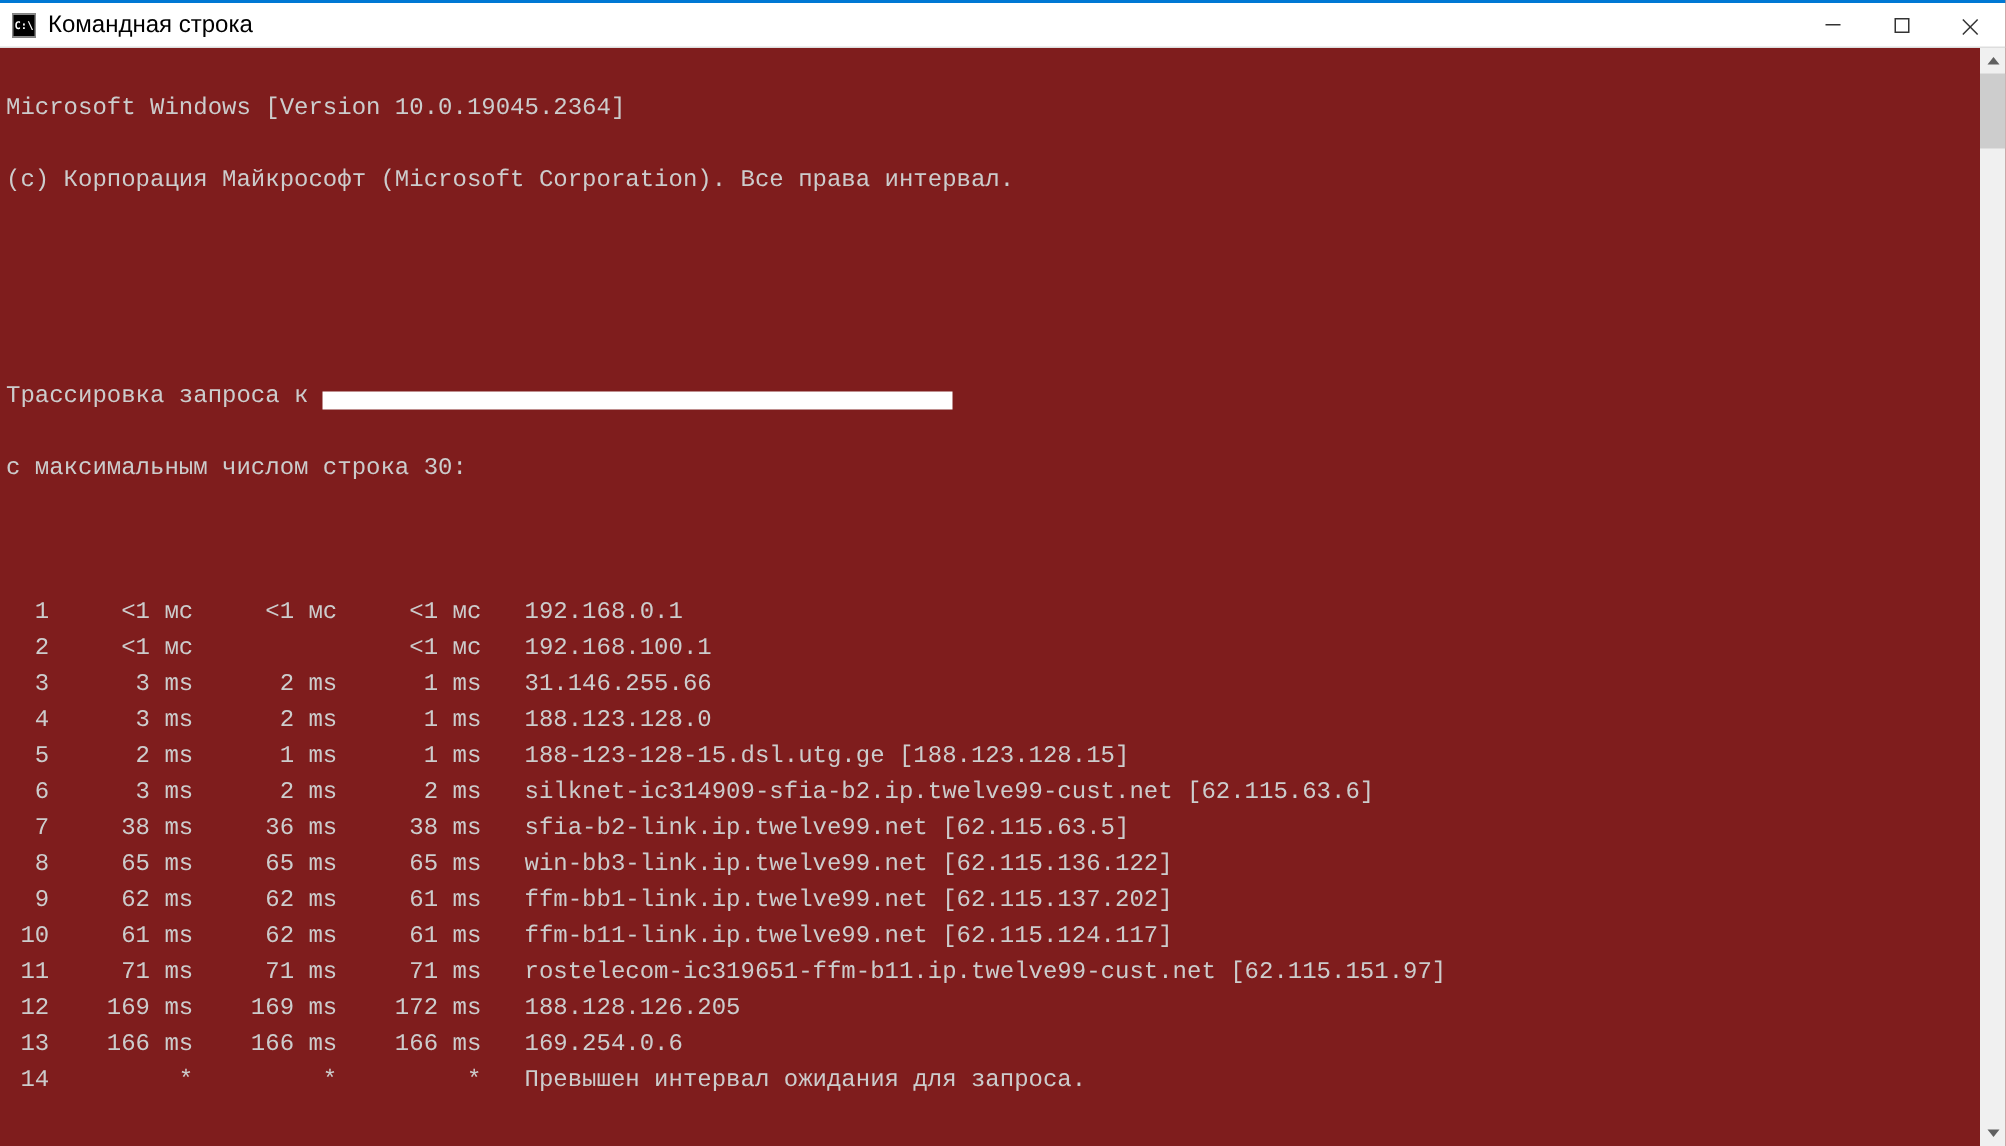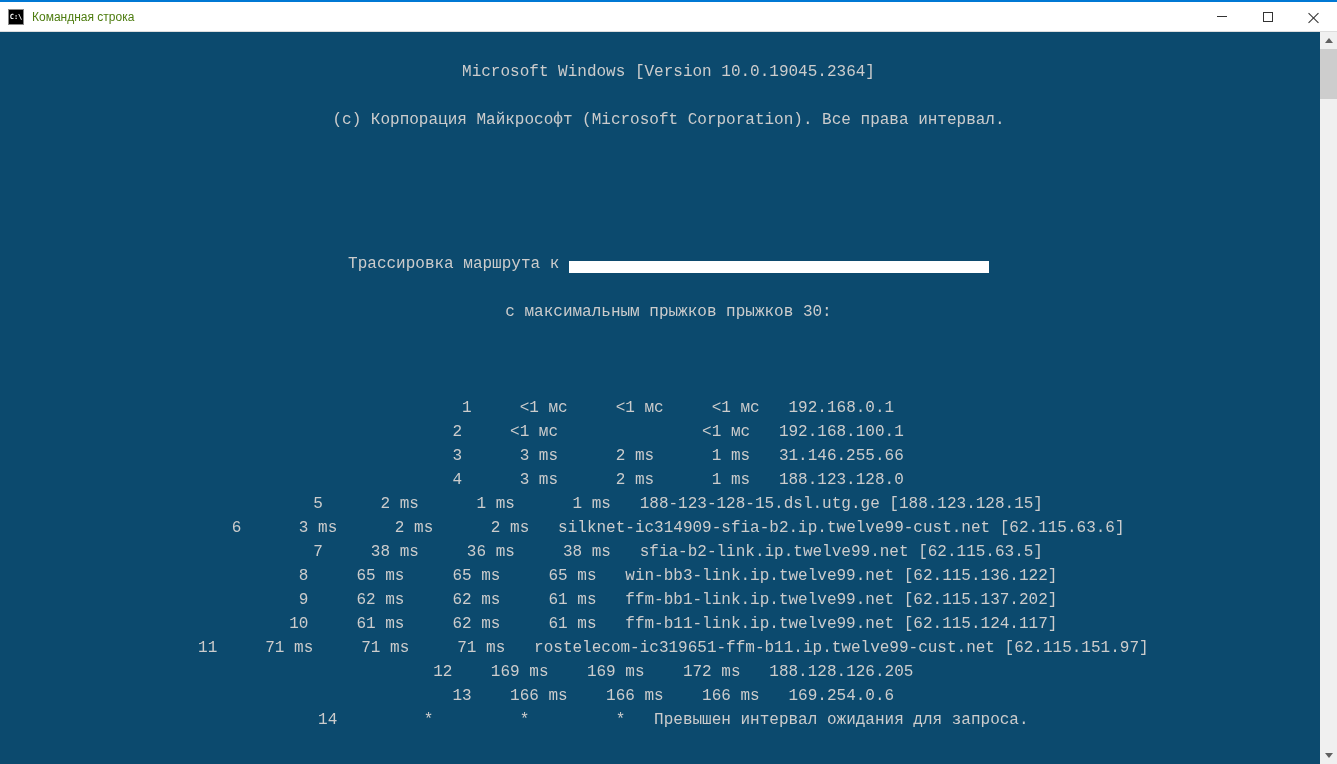--- a/index.html
+++ b/index.html
@@ -32,22 +32,22 @@
       display: inline-flex;
       align-items: center;
       justify-content: center;
       margin-right: 8px;
       color: #fff;
       font-size: 7px;
       font-weight: bold;
       font-family: monospace;
     }
     .titlebar-title {
-      color: #4d7c0f;
-      font-size: 12px;
+      color: #000000;
+      font-size: 16px;
       flex: 1;
     }
     .titlebar-controls {
       display: flex;
       height: 100%;
     }
     .tb-btn {
       width: 46px;
       height: 100%;
       display: flex;
@@ -65,22 +65,21 @@
     .tb-icon-close::before, .tb-icon-close::after {
       content: ''; position: absolute; left: 5px; top: 0;
       width: 1px; height: 14px; background: #333;
     }
     .tb-icon-close::before { transform: rotate(45deg); }
     .tb-icon-close::after { transform: rotate(-45deg); }
 
     .terminal-wrap {
       position: relative;
       height: calc(100% - 32px);
-      background: #0c4a6e;
-      text-align: center;
+      background: #7f1d1d;
     }
     .terminal {
       font-family: Consolas, 'Courier New', monospace;
       font-size: 16px;
       line-height: 24px;
       color: #ccc;
       padding: 4px 4px;
       white-space: pre;
       height: 100%;
       overflow: hidden;
@@ -144,22 +143,22 @@
       </div>
   </div>
 </div>
 
 <div class="terminal-wrap">
   <div class="terminal">
 <span class="row">Microsoft Windows [Version 10.0.19045.2364]</span>
 <span class="row">(c) Корпорация Майкрософт (Microsoft Corporation). Все права интервал.</span>
 <span class="row"> </span>
 <span class="row"> </span>
-<span class="row"><span>Трассировка маршрута к </span><span class="redact" style="width:420px;height:12px;"></span></span>
-<span class="row">с максимальным прыжков прыжков 30:</span>
+<span class="row"><span>Трассировка запроса к </span><span class="redact" style="width:420px;height:12px;"></span></span>
+<span class="row">с максимальным числом строка 30:</span>
 <span class="row"> </span>
 <div id="hops-container"><span class="row">  1     &lt;1 мс     &lt;1 мс     &lt;1 мс   <span>192.168.0.1</span></span><span class="row">  2     &lt;1 мс               &lt;1 мс   <span>192.168.100.1</span></span><span class="row">  3      3 ms      2 ms      1 ms   <span>31.146.255.66</span></span><span class="row">  4      3 ms      2 ms      1 ms   <span>188.123.128.0</span></span><span class="row">  5      2 ms      1 ms      1 ms   <span>188-123-128-15.dsl.utg.ge [188.123.128.15]</span></span><span class="row">  6      3 ms      2 ms      2 ms   <span>silknet-ic314909-sfia-b2.ip.twelve99-cust.net [62.115.63.6]</span></span><span class="row">  7     38 ms     36 ms     38 ms   <span>sfia-b2-link.ip.twelve99.net [62.115.63.5]</span></span><span class="row">  8     65 ms     65 ms     65 ms   <span>win-bb3-link.ip.twelve99.net [62.115.136.122]</span></span><span class="row">  9     62 ms     62 ms     61 ms   <span>ffm-bb1-link.ip.twelve99.net [62.115.137.202]</span></span><span class="row"> 10     61 ms     62 ms     61 ms   <span>ffm-b11-link.ip.twelve99.net [62.115.124.117]</span></span><span class="row"> 11     71 ms     71 ms     71 ms   <span>rostelecom-ic319651-ffm-b11.ip.twelve99-cust.net [62.115.151.97]</span></span><span class="row"> 12    169 ms    169 ms    172 ms   <span>188.128.126.205</span></span><span class="row"> 13    166 ms    166 ms    166 ms   <span>169.254.0.6</span></span><span class="row"> 14         *         *         *   <span>Превышен интервал ожидания для запроса.</span></span></div>
 
 
 
 
   </div>
 
   <div class="scrollbar">
     <div class="sb-btn">

